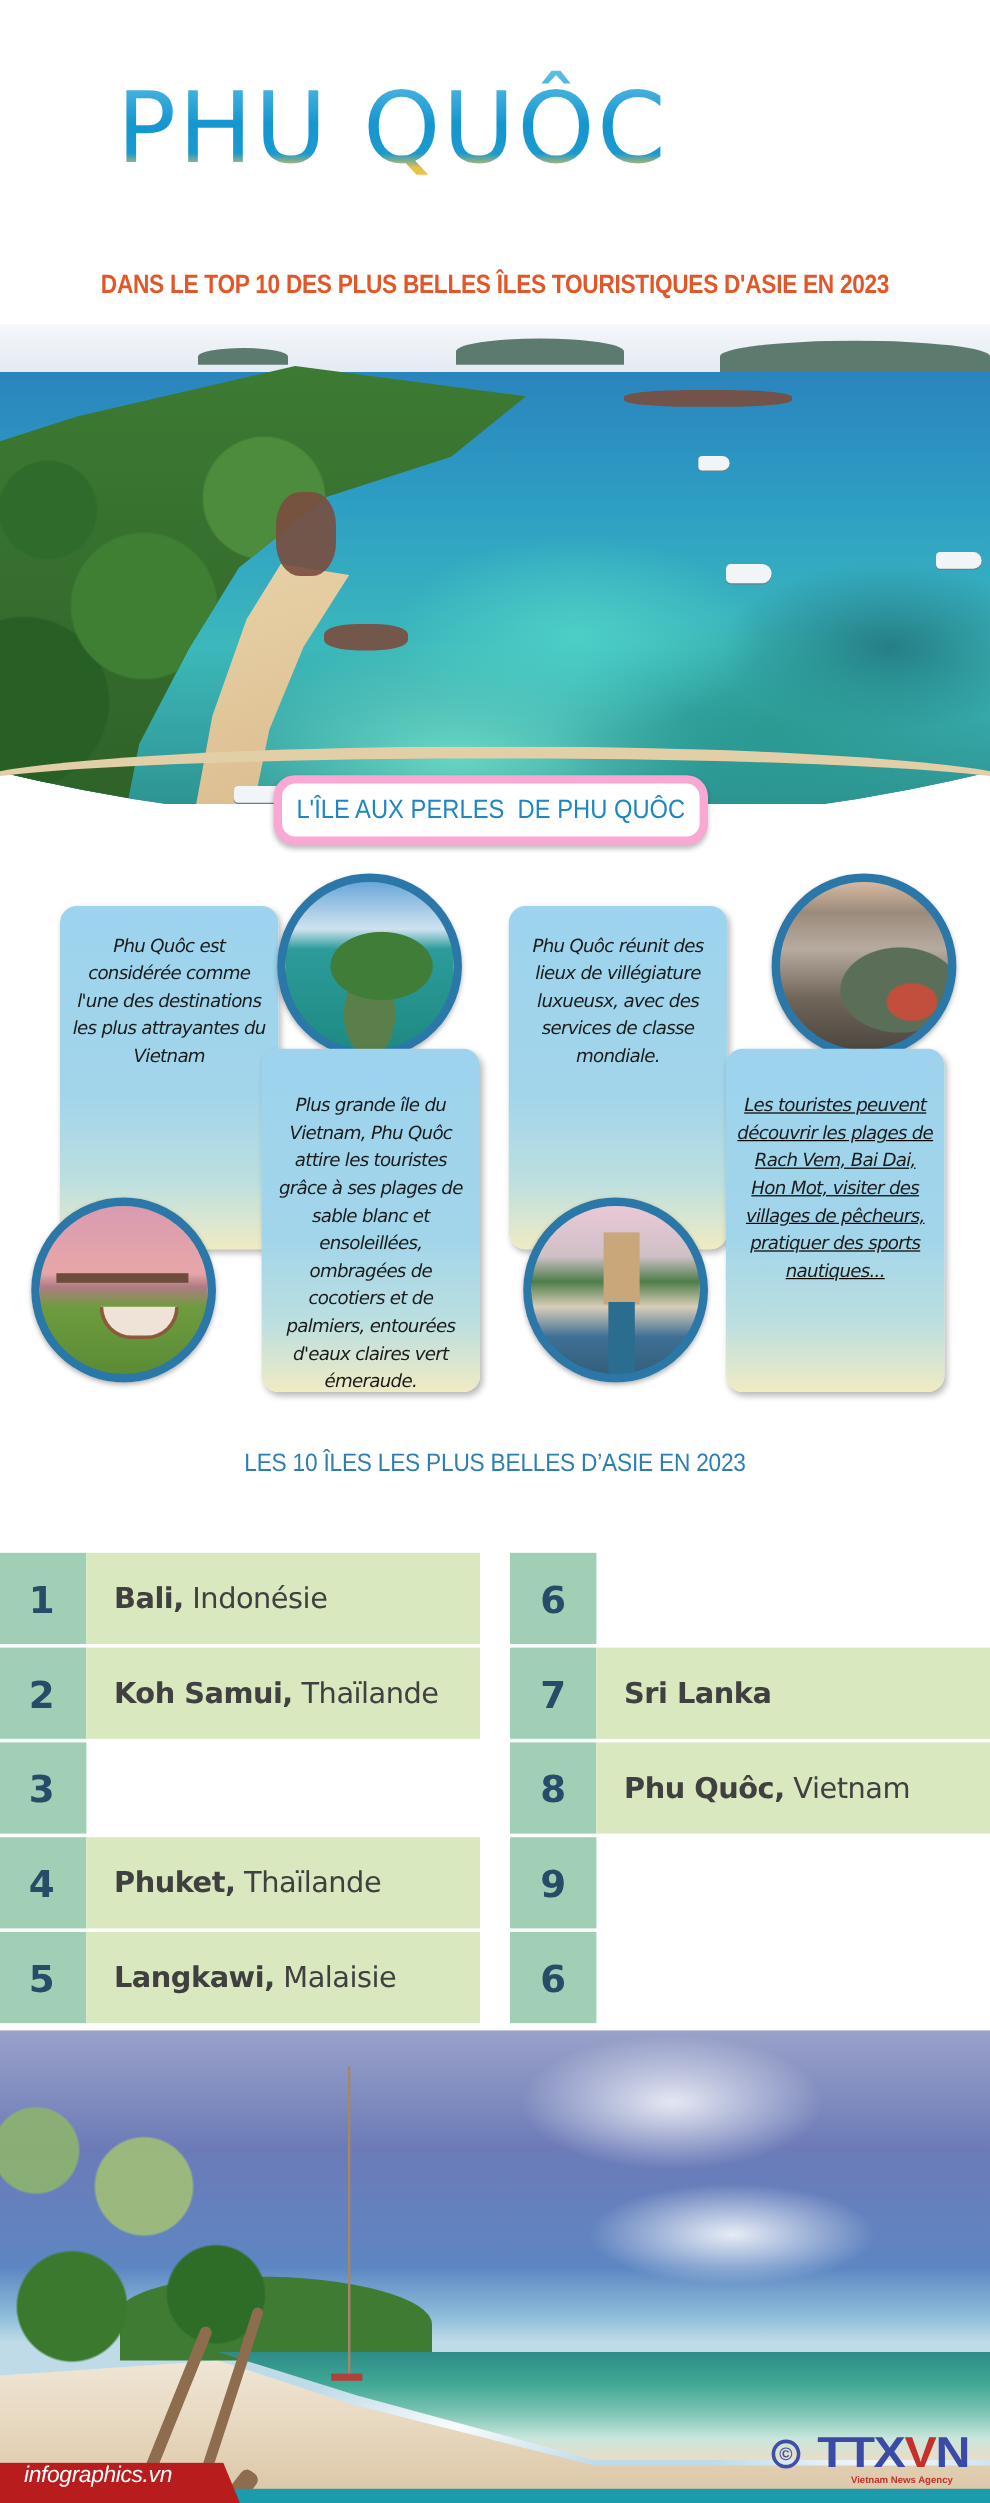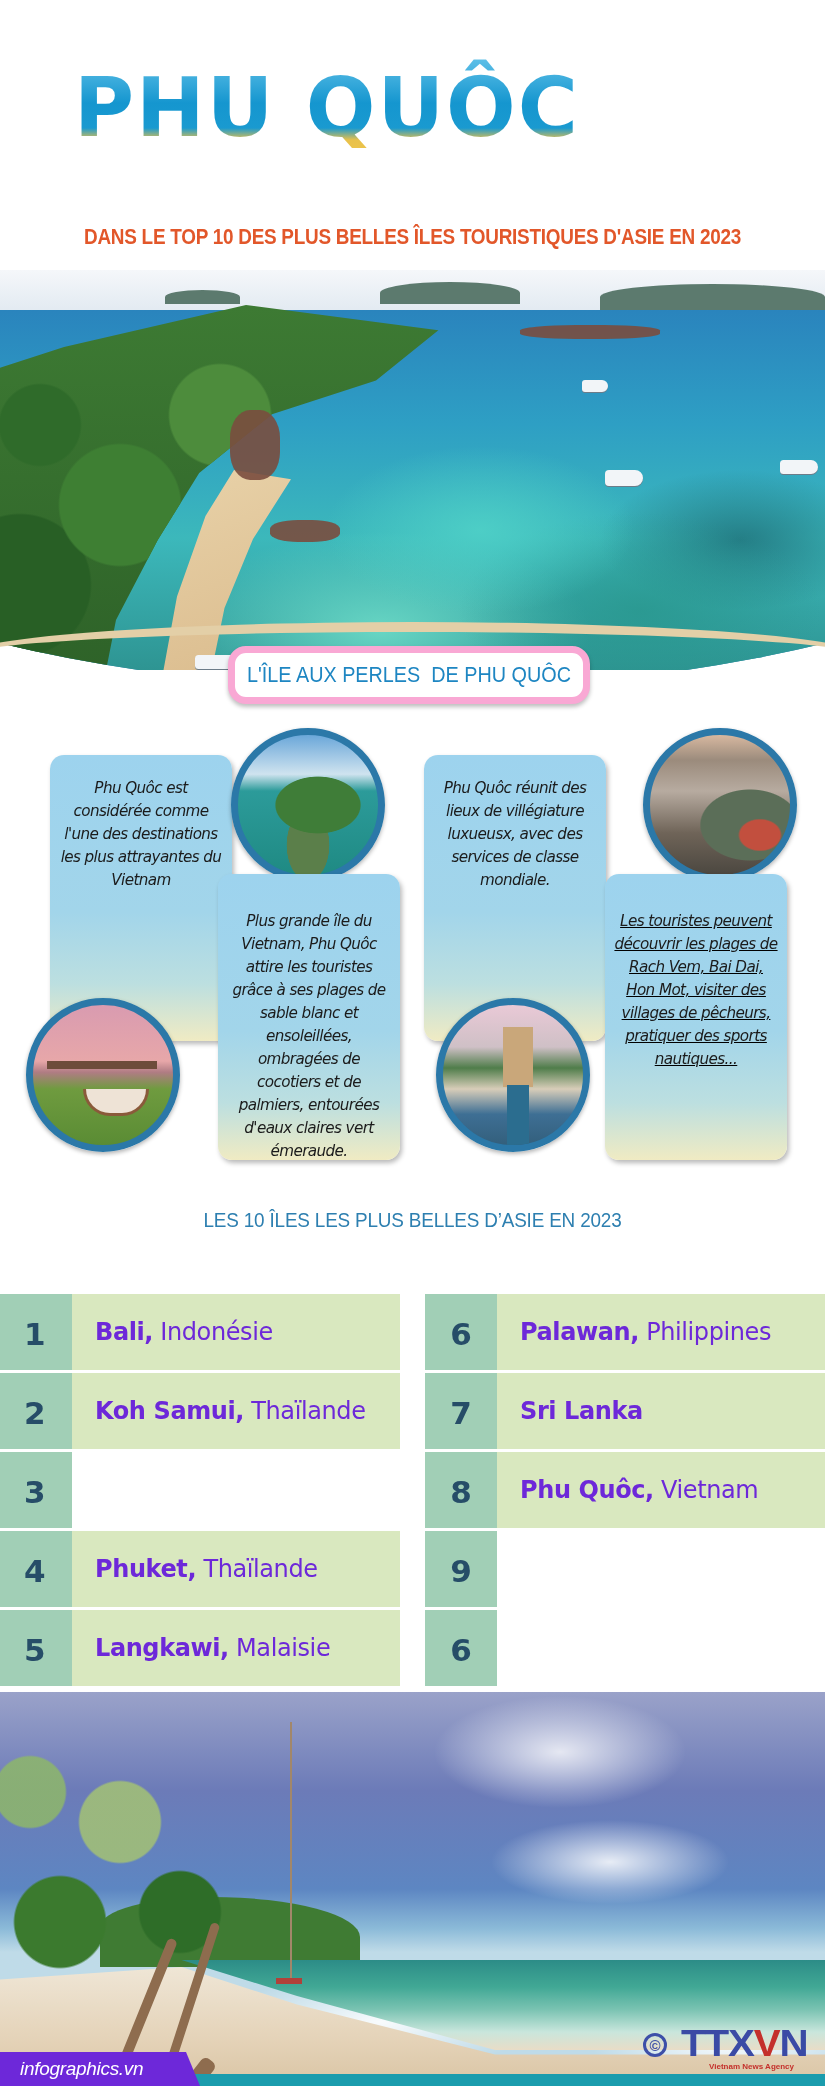--- a/index.html
+++ b/index.html
@@ -4,21 +4,21 @@
 <style>
   * { box-sizing: border-box; margin: 0; padding: 0; }
   html, body { width: 825px; height: 2086px; overflow: hidden; background: #ffffff; }
   body { position: relative; font-family: "Liberation Sans", sans-serif; }
 
   .page { position: absolute; left: 0; top: 0; width: 825px; height: 2086px; background: #ffffff; overflow: hidden; }
 
   
   .hero-title {
     position: absolute; left: 0; top: 58px; width: 654px; text-align: center;
-    font-family: "DejaVu Sans", sans-serif; font-size: 82px; font-weight: 700; letter-spacing: 2px;
+    font-family: "DejaVu Sans", sans-serif; font-size: 82px; font-weight: 400; letter-spacing: 2px;
     line-height: 100px;
     background: linear-gradient(180deg, #5fc0e8 0%, #1596cf 45%, #1a9ad0 70%, #e8c14b 82%, #f0c64c 100%);
     -webkit-background-clip: text; background-clip: text; color: transparent;
   }
   .hero-subtitle {
     position: absolute; left: 0; top: 224px; width: 825px; text-align: center;
     font-family: "Liberation Sans", sans-serif; font-weight: 700; font-size: 22px;
     color: #e2572a; letter-spacing: -0.3px; transform: scaleX(0.86); transform-origin: center;
   }
 
@@ -112,21 +112,21 @@
   .rank-list.right { left: 425px; width: 400px; }
   .rank-row { display: flex; height: 76px; margin-bottom: 3px; }
   .rank-num {
     width: 72px; background: #a1cfb6; color: #264d68;
     font-family: "DejaVu Sans", sans-serif; font-weight: 700; font-size: 31px;
     display: flex; align-items: center; justify-content: center; padding-top: 4px;
   }
   .rank-row.left-row .rank-num { justify-content: flex-start; padding-left: 24px; }
   .rank-name {
     flex: 1; background: #d9e8bf; display: flex; flex-direction: column; justify-content: center;
-    padding-left: 23px; font-family: "DejaVu Sans", sans-serif; font-size: 24px; color: #6d28d9; line-height: 32px; letter-spacing: -0.4px;
+    padding-left: 23px; font-family: "DejaVu Sans", sans-serif; font-size: 24px; color: #404040; line-height: 32px; letter-spacing: -0.4px;
   }
   .rank-name b { font-weight: 700; }
   .rank-name .country { font-weight: 400; }
 
   
   .beach-photo { position: absolute; left: 0; top: 1692px; width: 825px; height: 394px; overflow: hidden;
     background:
       radial-gradient(ellipse 220px 70px at 380px 330px, rgba(255,255,255,0.9), rgba(255,255,255,0) 70%),
       radial-gradient(ellipse 170px 60px at 610px 170px, rgba(255,255,255,0.85), rgba(255,255,255,0) 70%),
       radial-gradient(ellipse 200px 70px at 730px 350px, rgba(255,255,255,0.9), rgba(255,255,255,0) 70%),
@@ -146,23 +146,23 @@
       radial-gradient(circle at 120px 90px, rgba(160,190,120,0.9) 0 40px, transparent 42px),
       radial-gradient(circle at 60px 190px, #3b7a2e 0 45px, transparent 47px),
       radial-gradient(circle at 180px 180px, #2e6d28 0 40px, transparent 42px);
   }
   .beach-photo .trunk { position: absolute; background: #8e6c4e; border-radius: 6px; transform-origin: bottom left; }
   .beach-photo .swing-rope { position: absolute; left: 290px; top: 30px; width: 2px; height: 260px; background: #a2876a; }
   .beach-photo .swing-seat { position: absolute; left: 276px; top: 286px; width: 26px; height: 6px; background: #b0413a; }
 
   .footer-bar { position: absolute; left: 0; top: 2074px; width: 825px; height: 12px; background: #1b9cad; }
   .footer-tab {
-    position: absolute; left: 0; top: 2052px; width: 200px; height: 34px; background: #6d28d9;
+    position: absolute; left: 0; top: 2052px; width: 200px; height: 34px; background: #b91c1c;
     clip-path: polygon(0 0, 186px 0, 200px 100%, 0 100%);
-    display: flex; align-items: center; padding-left: 20px;
+    display: flex; align-items: flex-start; padding-left: 20px;
   }
   .footer-tab span { font-family: "Liberation Sans", sans-serif; font-style: italic; font-size: 19px; color: #ffffff; letter-spacing: -0.3px; }
 
   .ttxvn { position: absolute; left: 643px; top: 2027px; height: 50px; display: flex; align-items: flex-start; }
   .ttxvn .copy { width: 24px; height: 24px; border: 3px solid #3d4fa8; border-radius: 50%; color: #3d4fa8; font-family: "Liberation Sans", sans-serif; font-weight: 700; font-size: 15px; display: flex; align-items: center; justify-content: center; margin-top: 6px; margin-right: 14px; }
   .ttxvn .logo-block { display: flex; flex-direction: column; align-items: flex-end; }
   .ttxvn .logo-text { font-family: "Liberation Sans", sans-serif; font-weight: 700; font-size: 36px; line-height: 34px; color: #3a4aa5; letter-spacing: -1px; transform: scaleX(1.12); transform-origin: left; }
   .ttxvn .logo-text .v { color: #c4302b; }
   .ttxvn .agency { font-family: "Liberation Sans", sans-serif; font-weight: 700; font-size: 8px; color: #c4302b; margin-top: 1px; }
 </style>
@@ -246,23 +246,20 @@
       <div class="rank-num">5</div>
       <div class="rank-name">
           <span><b>Langkawi,</b><span class="country"> Malaisie</span></span>
         </div>
     </div>
   </div>
 
   <div class="rank-list right">
     <div class="rank-row">
       <div class="rank-num">6</div>
-      <div class="rank-name">
-          <span><b>Palawan,</b><span class="country"> Philippines</span></span>
-        </div>
     </div>
     <div class="rank-row">
       <div class="rank-num">7</div>
       <div class="rank-name">
           <span><b>Sri Lanka</b><span class="country"></span></span>
         </div>
     </div>
     <div class="rank-row">
       <div class="rank-num">8</div>
       <div class="rank-name">

